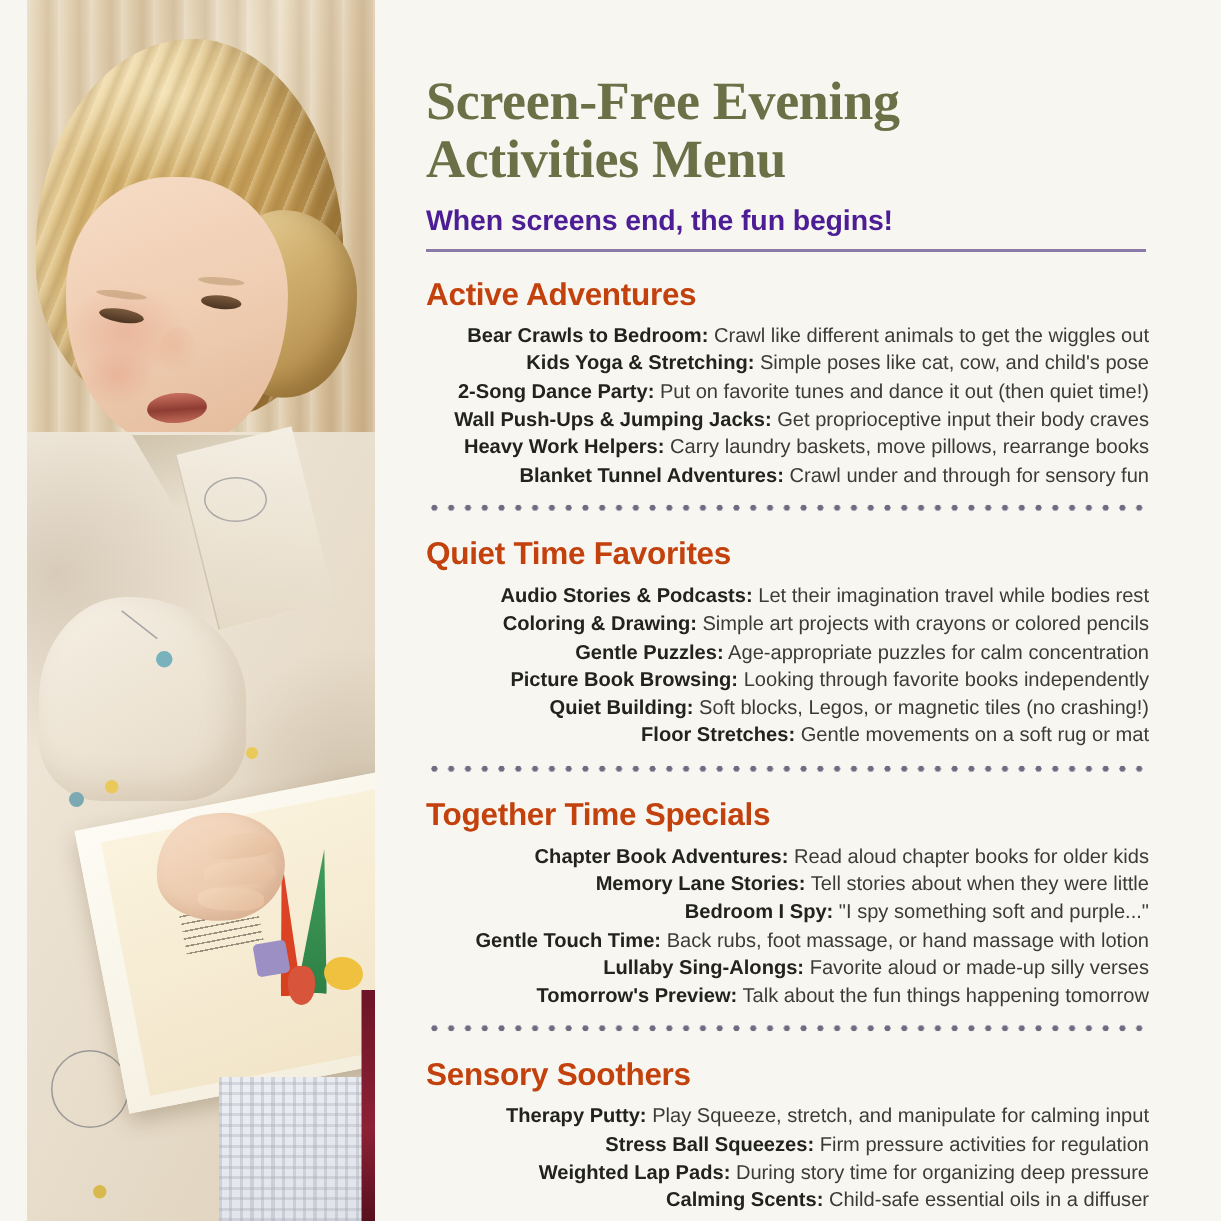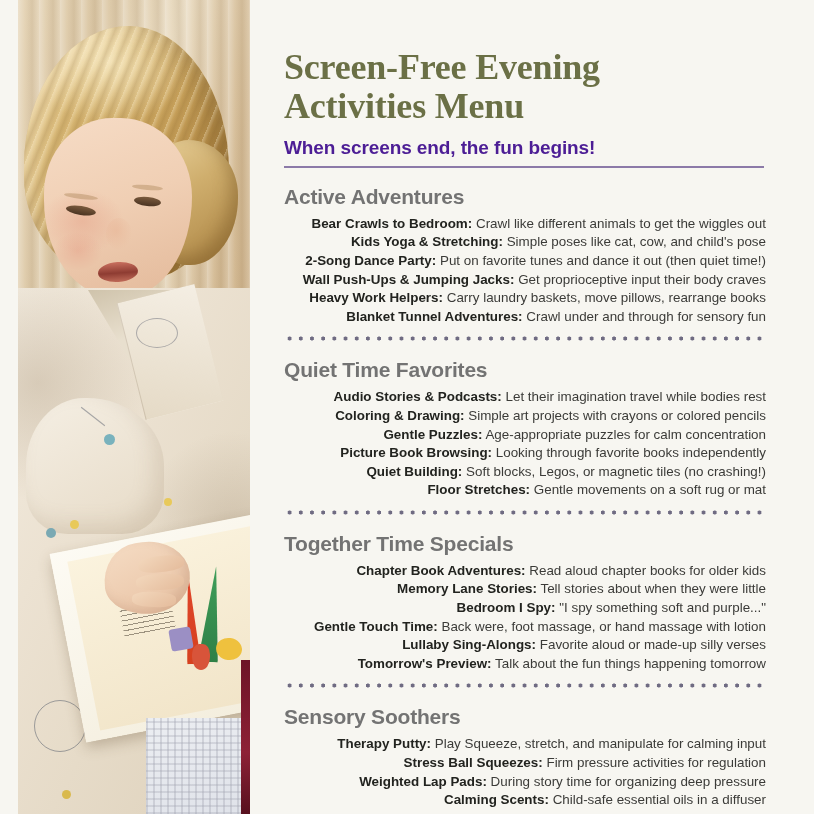--- a/index.html
+++ b/index.html
@@ -300,21 +300,21 @@
     height: 2px;
     background: #8c7aa8;
   }
 
   .section { margin-top: 17px; }
 
   .section-title {
     font-family: "Liberation Sans", sans-serif;
     font-weight: 700;
     font-size: 21px;
-    color: #737373;
+    color: #c2410c;
     letter-spacing: -0.2px;
     margin-bottom: 6px;
   }
 
   .item {
     font-size: 13.4px;
     line-height: 18.6px;
     color: #3b3b38;
     white-space: nowrap;
     text-align: right;
@@ -422,21 +422,21 @@
           <div class="item"><span class="lbl">Picture Book Browsing:</span><span> Looking through favorite books independently</span></div>
           <div class="item"><span class="lbl">Quiet Building:</span><span> Soft blocks, Legos, or magnetic tiles (no crashing!)</span></div>
           <div class="item"><span class="lbl">Floor Stretches:</span><span> Gentle movements on a soft rug or mat</span></div>
           <div class="dots"></div>
         </div>
         <div class="section">
           <div class="section-title">Together Time Specials</div>
           <div class="item"><span class="lbl">Chapter Book Adventures:</span><span> Read aloud chapter books for older kids</span></div>
           <div class="item"><span class="lbl">Memory Lane Stories:</span><span> Tell stories about when they were little</span></div>
           <div class="item"><span class="lbl">Bedroom I Spy:</span><span> "I spy something soft and purple..."</span></div>
-          <div class="item"><span class="lbl">Gentle Touch Time:</span><span> Back were, foot massage, or hand massage with lotion</span></div>
+          <div class="item"><span class="lbl">Gentle Touch Time:</span><span> Back rubs, foot massage, or hand massage with lotion</span></div>
           <div class="item"><span class="lbl">Lullaby Sing-Alongs:</span><span> Favorite aloud or made-up silly verses</span></div>
           <div class="item"><span class="lbl">Tomorrow's Preview:</span><span> Talk about the fun things happening tomorrow</span></div>
           <div class="dots"></div>
         </div>
         <div class="section">
           <div class="section-title">Sensory Soothers</div>
           <div class="item"><span class="lbl">Therapy Putty:</span><span> Play Squeeze, stretch, and manipulate for calming input</span></div>
           <div class="item"><span class="lbl">Stress Ball Squeezes:</span><span> Firm pressure activities for regulation</span></div>
           <div class="item"><span class="lbl">Weighted Lap Pads:</span><span> During story time for organizing deep pressure</span></div>
           <div class="item"><span class="lbl">Calming Scents:</span><span> Child-safe essential oils in a diffuser</span></div>

